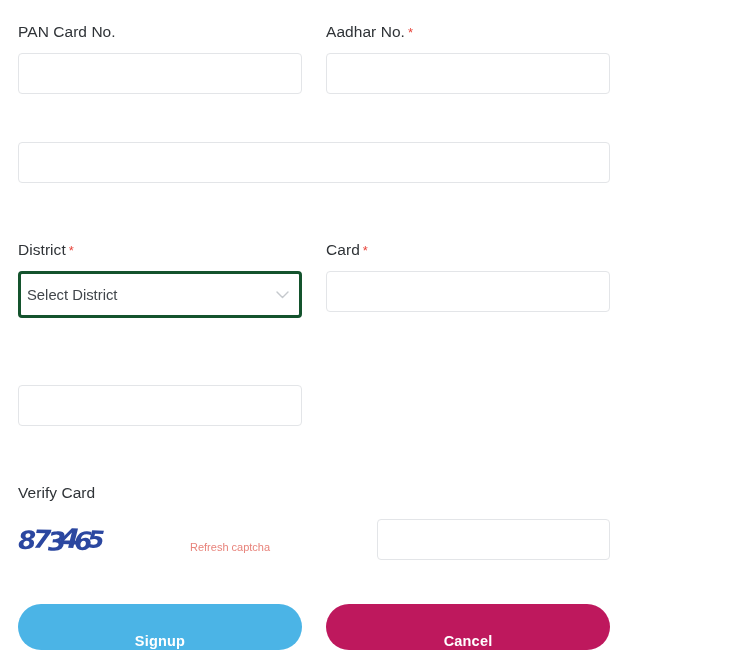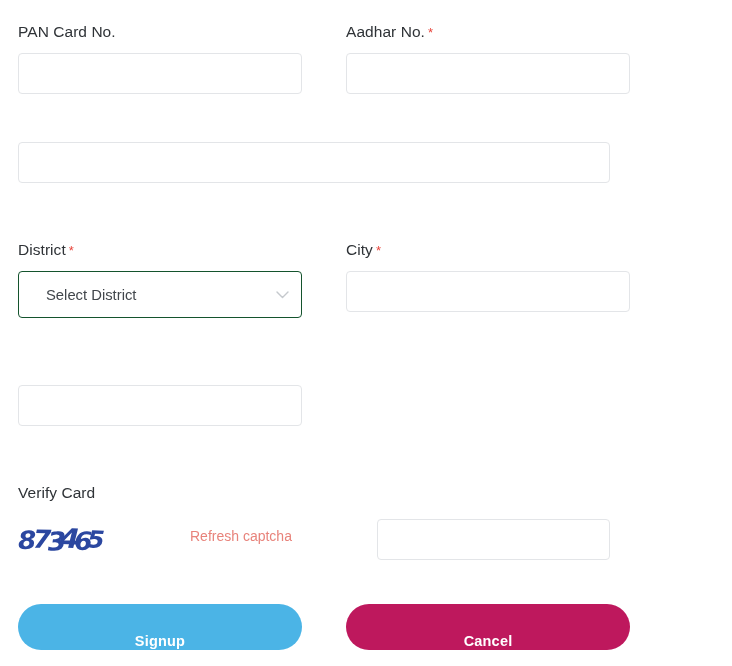--- a/index.html
+++ b/index.html
@@ -22,21 +22,21 @@
   }
 
   
   .field-row {
     position: absolute;
     left: 18px;
     width: 592px;
   }
 
   .col-left  { position: absolute; left: 0;   width: 284px; }
-  .col-right { position: absolute; left: 328px; width: 284px; }
+  .col-right { position: absolute; left: 308px; width: 284px; }
   .col-full  { position: absolute; left: 0;   width: 592px; }
 
   
   .field-label {
     font-size: 15.5px;
     color: #2f3337;
     line-height: 20px;
     letter-spacing: 0.05px;
     white-space: nowrap;
     font-weight: 400;
@@ -70,26 +70,26 @@
   
   .select-wrap {
     position: relative;
     width: 100%;
     height: 47px;
     margin-top: 11px;
   }
   .select-box {
     width: 100%;
     height: 47px;
-    border: 1px solid #14532d;
+    border: 3px solid #14532d;
     border-radius: 4px;
     background: #ffffff;
     display: flex;
     align-items: center;
-    padding: 0 27px;
+    padding: 0 6px;
     font-size: 14.8px;
     color: #41464b;
     cursor: pointer;
   }
   .chevron {
     position: absolute;
     right: 13px;
     top: 50%;
     transform: translateY(-50%);
     width: 13px;
@@ -128,22 +128,22 @@
   .cd0 { transform: translateY(0px)  rotate(-2deg); }
   .cd1 { transform: translateY(-1px) rotate(1deg); }
   .cd2 { transform: translateY(1px)  rotate(-3deg) scale(1.03); }
   .cd3 { transform: translateY(-2px) rotate(2deg) scale(1.08); margin-left:-3px; }
   .cd4 { transform: translateY(1px)  rotate(-1deg); margin-left:-1px; }
   .cd5 { transform: translateY(-1px) rotate(3deg) scale(0.95); margin-left:-2px; }
 
   .refresh-link {
     position: absolute;
     left: 172px;
-    top: 5px;
-    font-size: 14px;
+    top: 18px;
+    font-size: 11px;
     color: #e8837b;
     cursor: pointer;
     white-space: nowrap;
   }
   .captcha-input {
     position: absolute;
     left: 359px;
     top: -4px;
     width: 233px;
     height: 41px;
@@ -205,21 +205,21 @@
         </div>
         <span class="chevron">
           <svg width="13" height="8" viewBox="0 0 13 8" fill="none">
             <path d="M1 1 L6.5 6.6 L12 1" stroke="#c5c9cd" stroke-width="1.4" stroke-linecap="round" stroke-linejoin="round"></path>
           </svg>
         </span>
       </div>
     </div>
     <div class="col-right">
       <div class="field-label">
-        <span>City</span><span class="req-star">*</span>
+        <span>Card</span><span class="req-star">*</span>
       </div>
       <input class="text-input" type="text" value="" style="">
     </div>
   </div>
 
   <div class="field-row" style="top:374px;">
     <div class="col-left">
       <input class="text-input" type="text" value="" style="">
     </div>
   </div>

